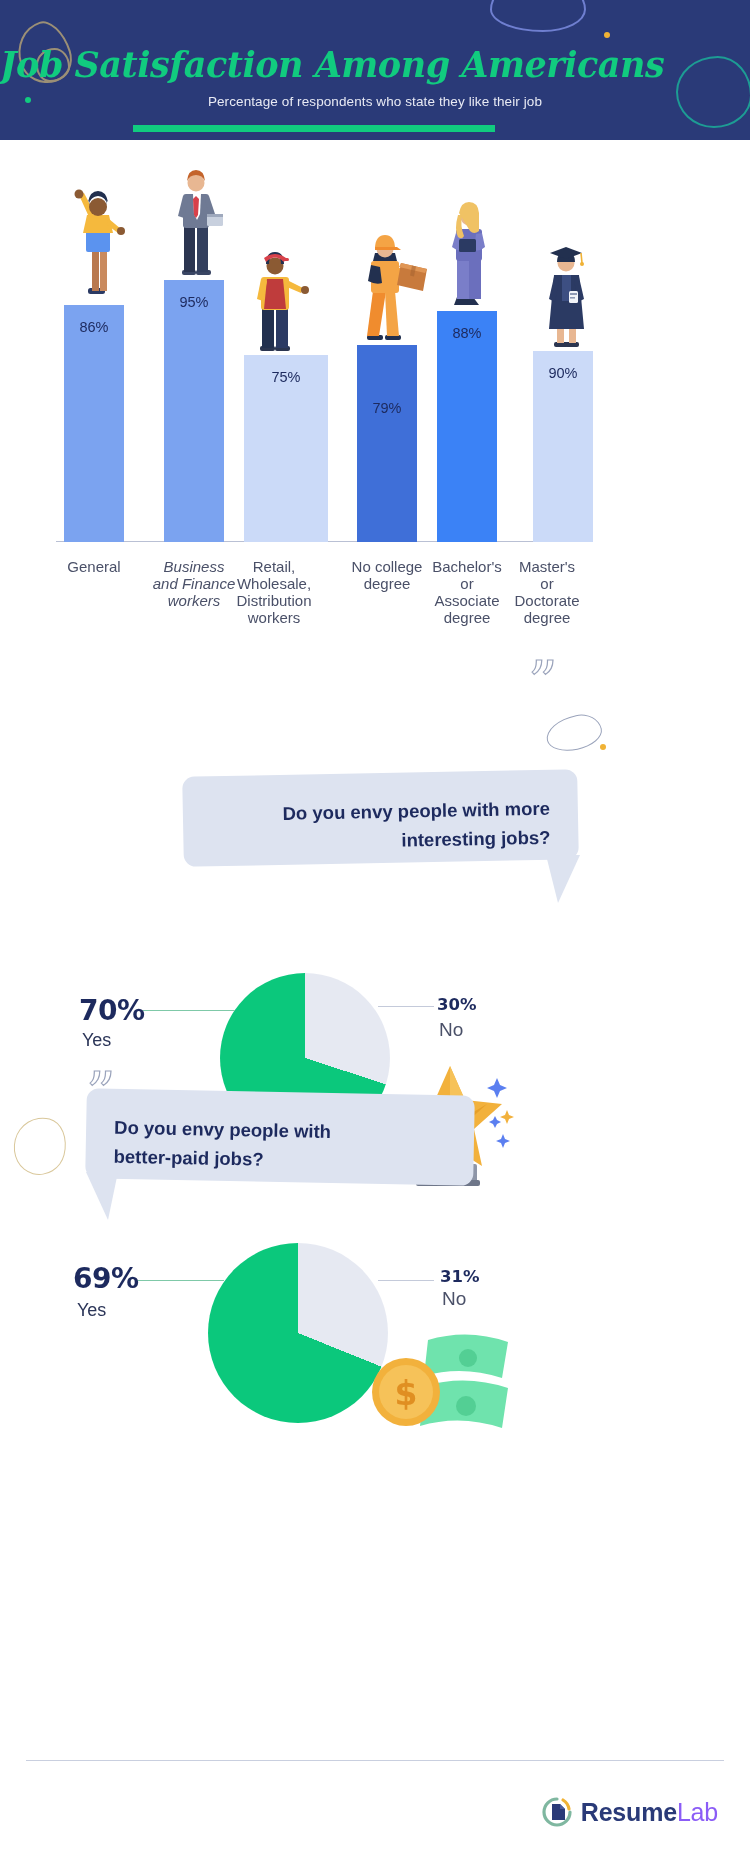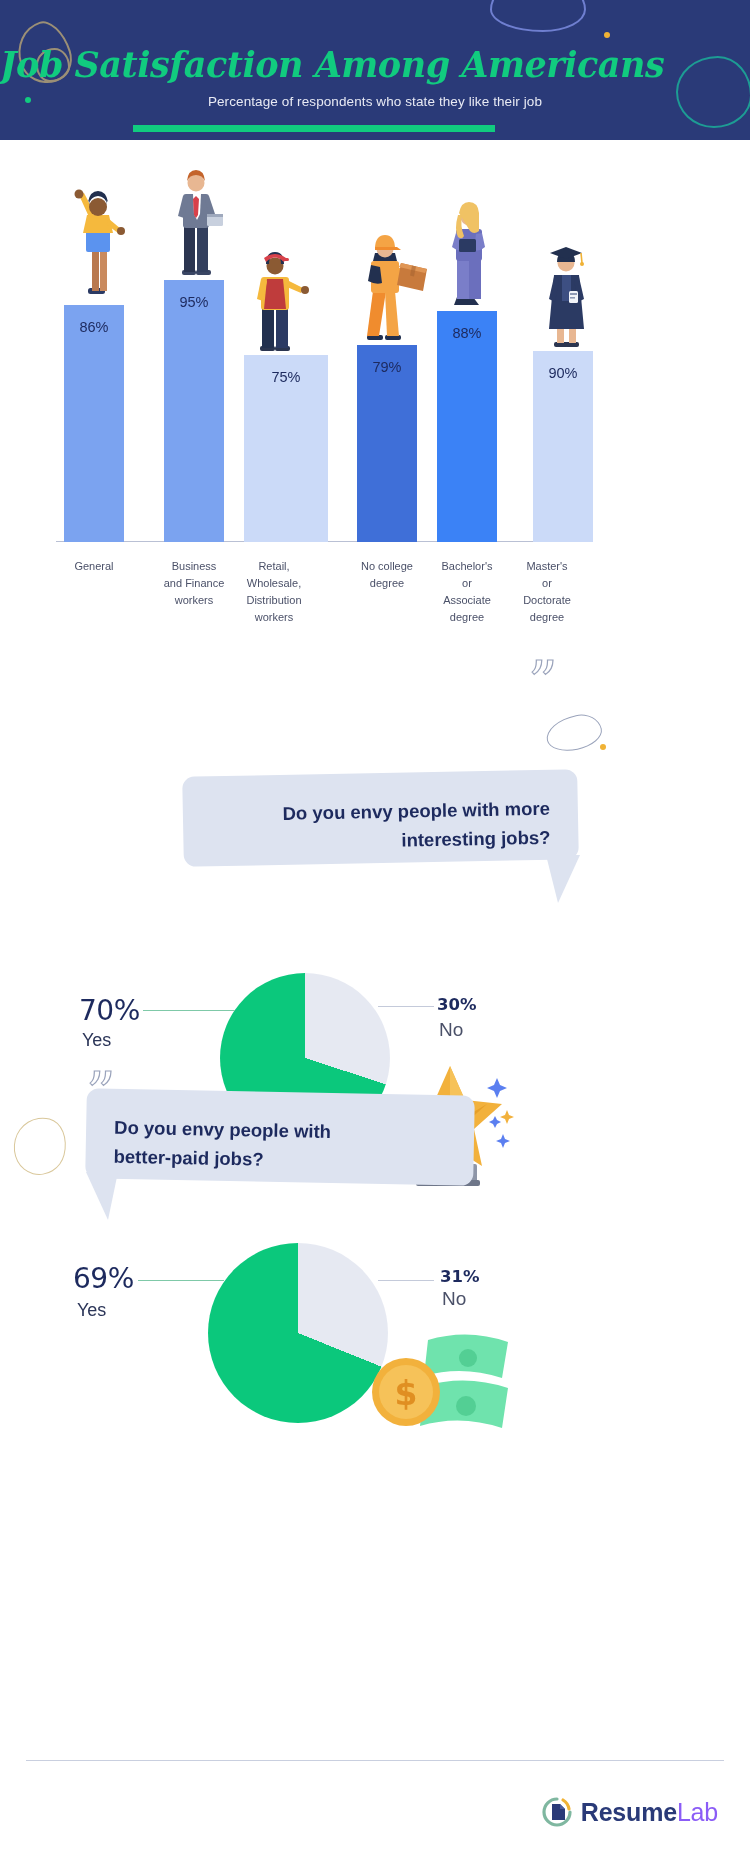--- a/index.html
+++ b/index.html
@@ -92,21 +92,21 @@
   .axis-line {
     position: absolute;
     left: 56px; bottom: 88px;
     width: 520px; height: 1.5px;
     background: #b9c0d4;
   }
   .axis-lbl {
     position: absolute;
     bottom: 0px;
     text-align: center;
-    font-size: 11px;
+    font-size: 15px;
     line-height: 17px;
     color: #4a5068;
     height: 82px;
     padding-top: 10px;
   }
 
   
   .fig { position: absolute; bottom: 100%; }
 
   
@@ -125,21 +125,21 @@
     color: transparent;
     -webkit-text-stroke: 1.2px #9aa3bb;
     line-height: 1;
   }
 
   
   .pie { position: absolute; border-radius: 50%; }
   .pie-big-pct {
     position: absolute;
     font-family: "DejaVu Sans", sans-serif;
-    font-weight: normal;
+    font-weight: bold;
     font-size: 28px;
     color: #1d2a5e;
     letter-spacing: -0.5px;
   }
   .pie-big-lbl {
     position: absolute;
     font-size: 18px;
     color: #2b3558;
   }
   .pie-sm-pct {
@@ -247,21 +247,21 @@
         <path d="M51 36 l14 7 l-2 5 l-14 -6 z" fill="#f5b93d"></path>
         <circle cx="67" cy="45" r="4" fill="#8b5a33"></circle>
         <circle cx="37" cy="21" r="8.5" fill="#8b5a33"></circle>
         <path d="M28 19 q0 -12 9 -12 q9 0 9 12 l-3 0 q0 -8 -6 -8 q-6 0 -6 8 z" fill="#22304f"></path>
         <path d="M28 17 q9 -9 18 0 l2 -4 q-11 -8 -22 0 z" fill="#d8414a"></path>
         <rect x="44" y="13" width="7" height="3" rx="1.5" fill="#d8414a"></rect>
       </svg>
     </div>
 
     <div class="bar" style="left:357px; width:60px; height:197px; background:#3f6fd8;">
-      <div class="bar-pct" style="color:#1d2a5e;">79%</div>
+      <div class="bar-pct" style="color:#1d2a5e;margin-top:41px;">79%</div>
       <svg class="fig" style="left:-8px; width:86px; height:118px;" viewBox="0 0 86 118">
         <rect x="18" y="108" width="16" height="5" rx="2" fill="#22304f"></rect>
         <rect x="36" y="108" width="16" height="5" rx="2" fill="#22304f"></rect>
         <path d="M24 64 l-6 45 h12 l7 -45 z" fill="#f08c2e"></path>
         <path d="M36 64 l2 45 h12 l-4 -45 z" fill="#f4a445"></path>
         <rect x="22" y="34" width="28" height="32" rx="3" fill="#f4a445"></rect>
         <path d="M24 34 h24 l-2 -8 h-20 z" fill="#22304f"></path>
         <path d="M22 38 l-3 16 q8 4 14 2 l-2 -16 z" fill="#22304f"></path>
         <path d="M48 40 l16 6 l-2 7 l-16 -5 z" fill="#f4a445"></path>
         <g>
@@ -311,21 +311,21 @@
         <path d="M21 14 l16 -6 l16 6 l-16 6 z" fill="#22304f"></path>
         <rect x="34" y="14" width="6" height="3" fill="#22304f"></rect>
         <path d="M52 14 l1 10" stroke="#f0b235" stroke-width="1.6" fill="none"></path>
         <circle cx="53" cy="25" r="2" fill="#f0b235"></circle>
       </svg>
     </div>
 
     <div class="axis-lbl" style="left:44px; width:100px;">
       <div>General</div>
     </div>
-    <div class="axis-lbl" style="left:144px; width:100px;">
+    <div class="axis-lbl" style="left:144px; width:100px;font-style:italic;">
       <div>Business</div>
       <div>and Finance</div>
       <div>workers</div>
     </div>
     <div class="axis-lbl" style="left:224px; width:100px;">
       <div>Retail,</div>
       <div>Wholesale,</div>
       <div>Distribution</div>
       <div>workers</div>
     </div>

